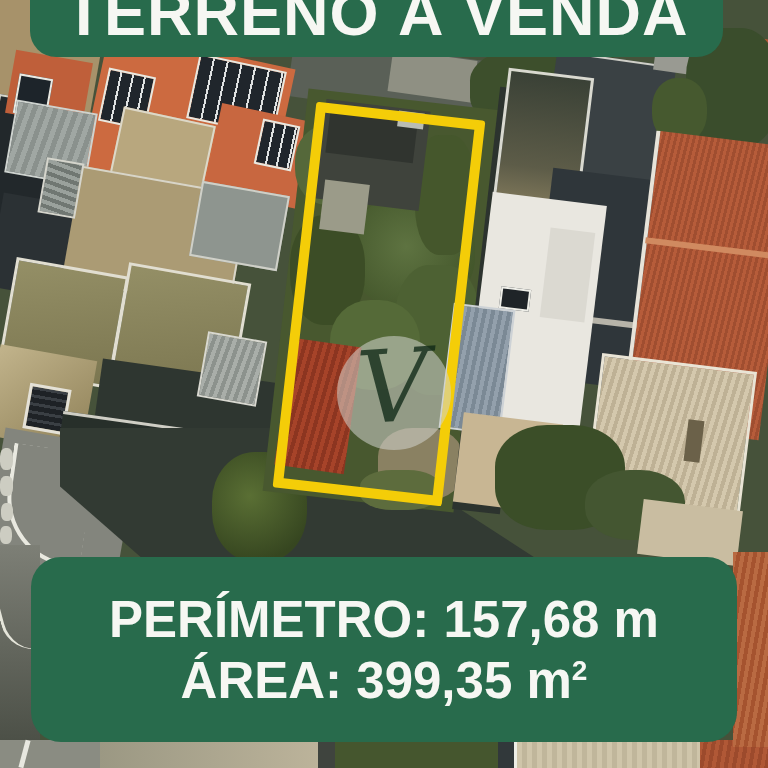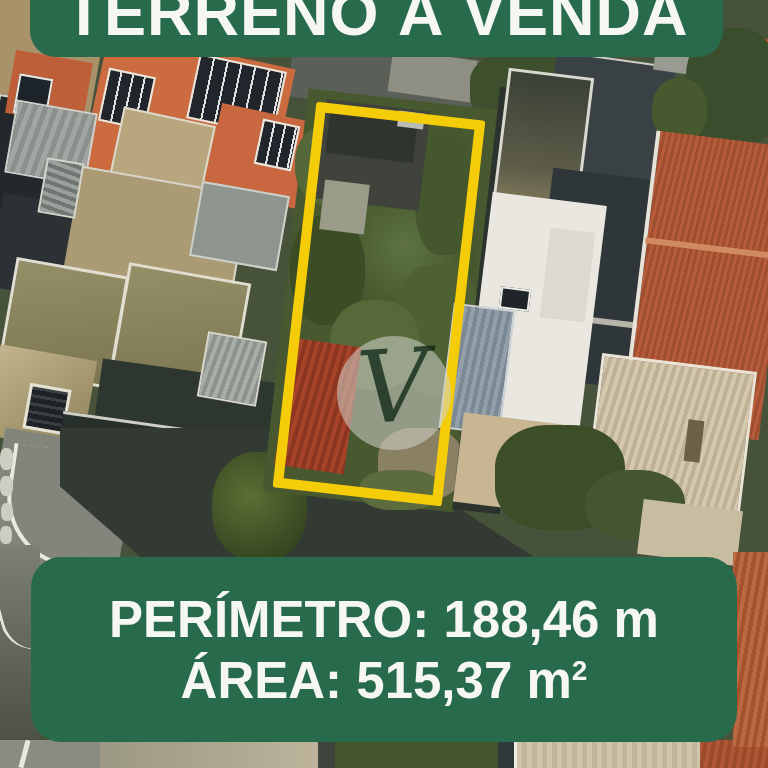--- a/index.html
+++ b/index.html
@@ -121,17 +121,17 @@
 
   <div class="watermark">
     <span class="wm-letter">V</span>
   </div>
 
   <div class="banner top">
     <div class="banner-title">TERRENO À VENDA</div>
   </div>
 
   <div class="banner bottom">
-    <div class="banner-line">PERÍMETRO: 188,46 m</div>
-    <div class="banner-line"><span>ÁREA: 515,37 m</span><sup>2</sup></div>
+    <div class="banner-line">PERÍMETRO: 157,68 m</div>
+    <div class="banner-line"><span>ÁREA: 399,35 m</span><sup>2</sup></div>
   </div>
 
 </div>
 
 </body></html>

